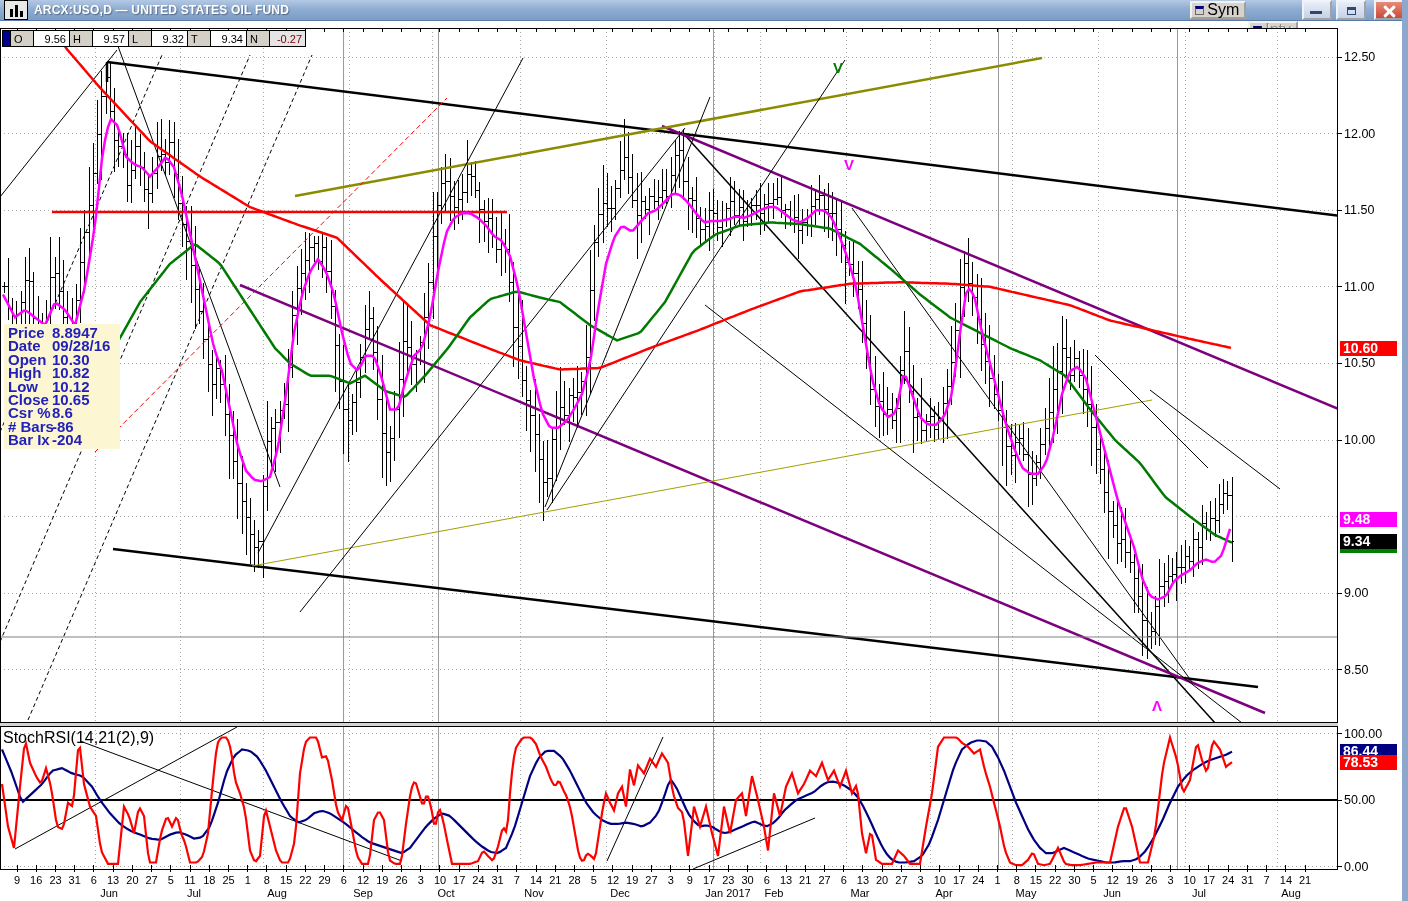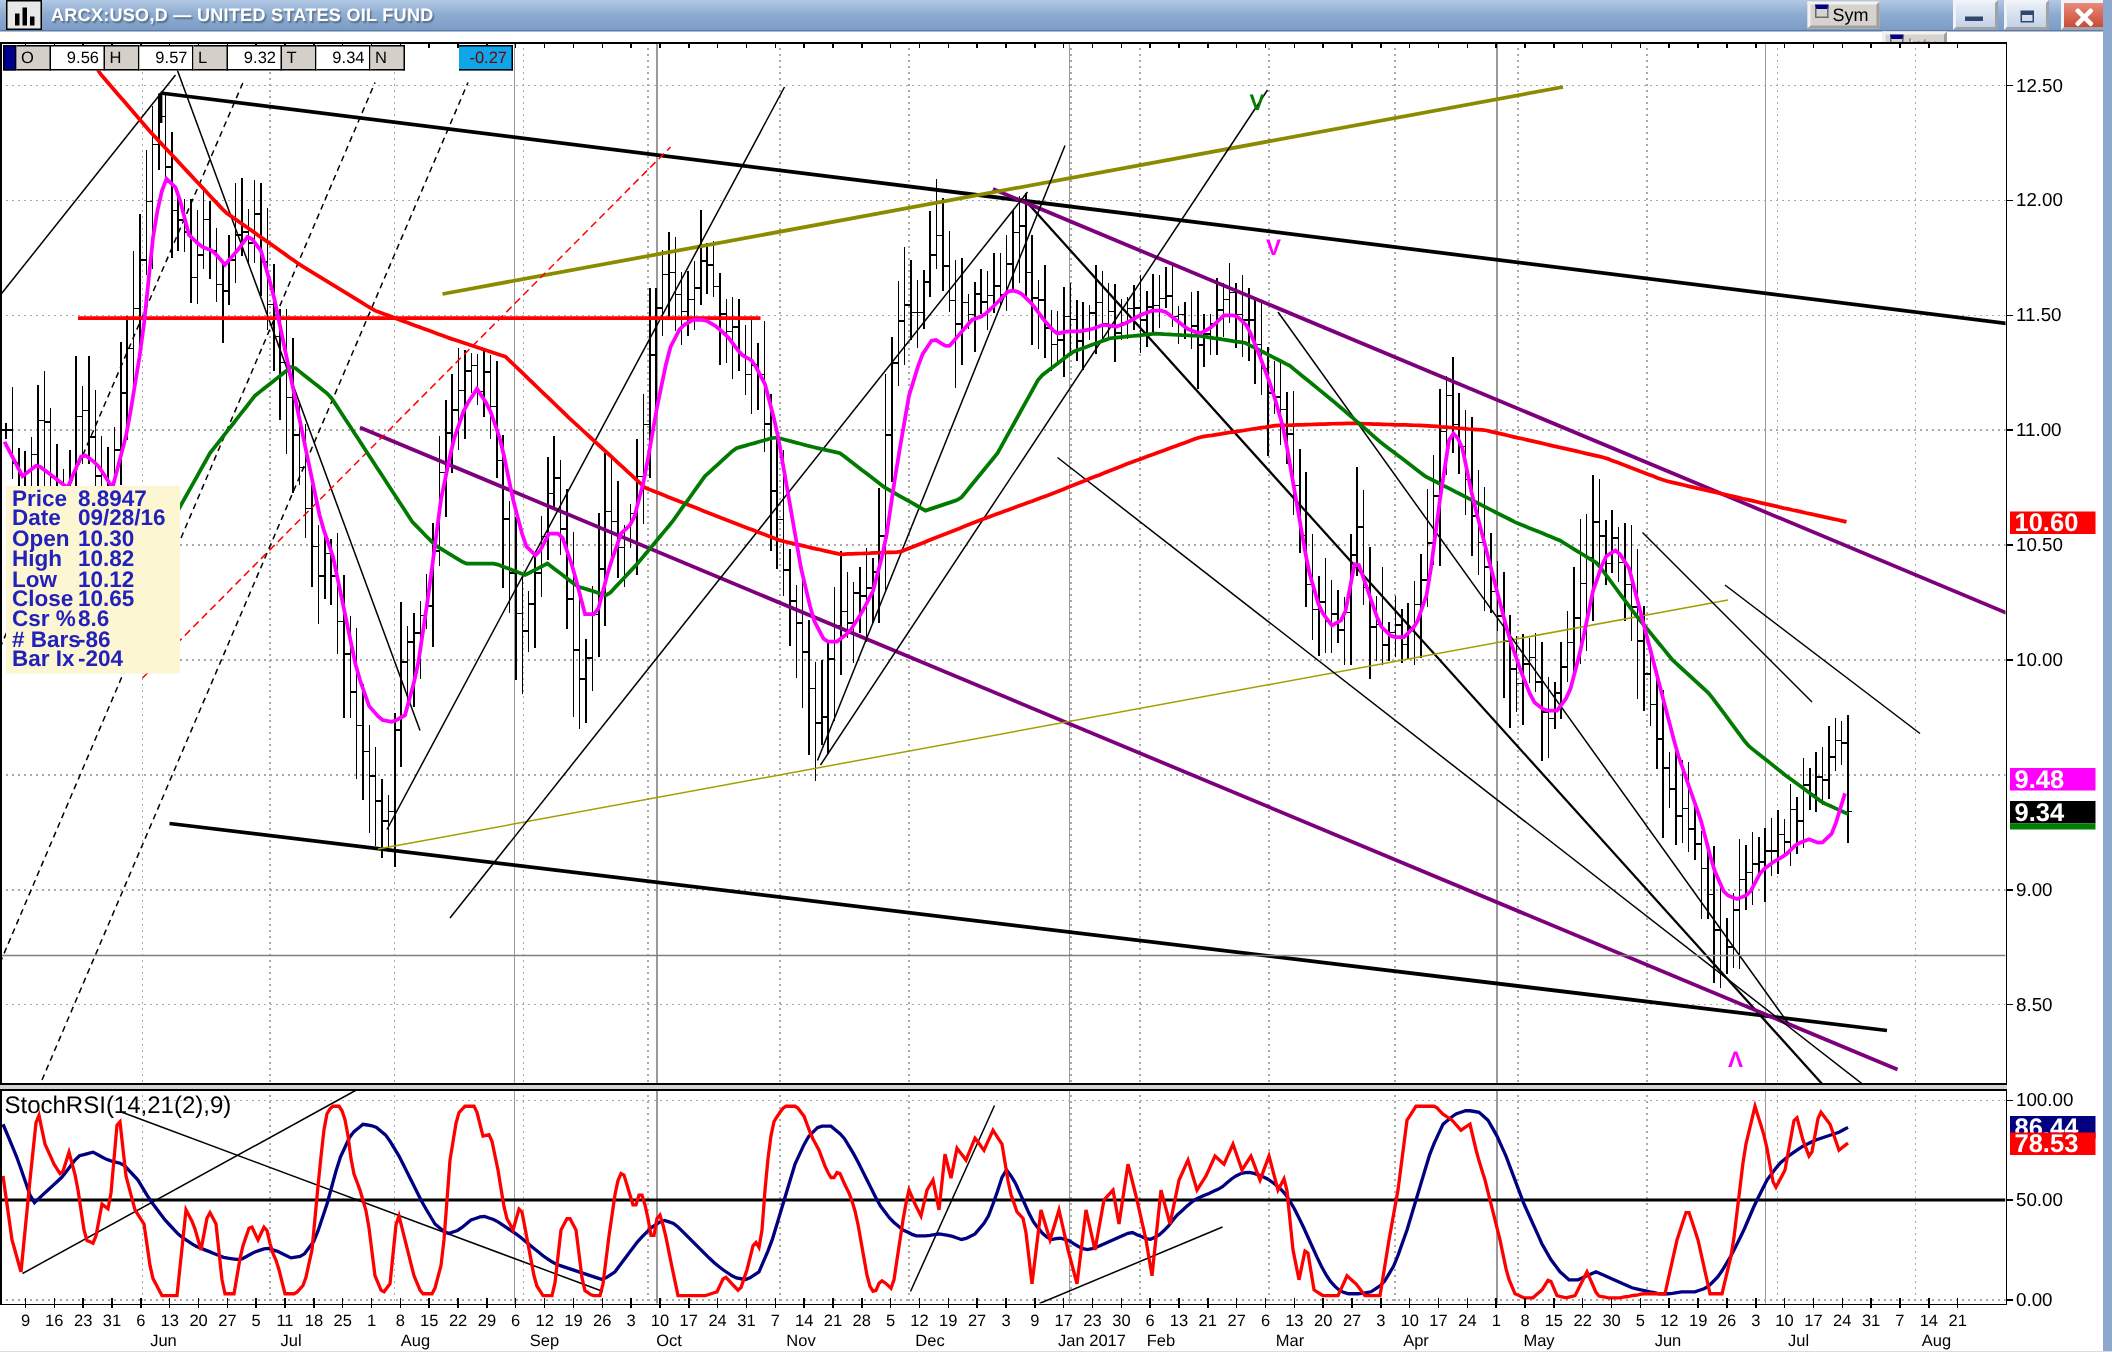--- a/index.html
+++ b/index.html
@@ -10,46 +10,46 @@
   .titlebar{position:absolute;left:0;top:0;width:1408px;height:21px;
             background:linear-gradient(180deg,#b3c9e4 0%,#8fadd2 45%,#7b9cc6 100%);
             display:flex;align-items:center;padding:0 4px;border-bottom:1px solid #5a7aa8;}
   .app-icon{width:24px;height:20px;background:#e8e8e8;border:1px solid #000;margin-right:6px;
             display:flex;align-items:flex-end;justify-content:center;gap:2px;padding:2px;}
   .app-icon i{display:block;width:3px;background:#000;}
   .title-text{color:#ffffff;font-size:12px;font-weight:bold;letter-spacing:.2px;
               text-shadow:1px 1px 1px rgba(0,0,0,.35);white-space:nowrap;}
   .tb-spacer{flex:1;}
   .tb-btn{height:18px;padding:0 5px 0 3px;margin-left:2px;background:#d6d3ce;
-          border:2px outset #f4f2ee;font-size:12px;color:#000;display:flex;gap:3px;cursor:default;}
+          border:2px outset #f4f2ee;font-size:16px;color:#000;display:flex;align-items:center;gap:3px;cursor:default;}
   .tb-btn.disabled{color:#8a8a8a;text-shadow:1px 1px 0 #fff;margin-top:40px;}
   .mini-ico{width:9px;height:9px;background:#d6d3ce;border:1px solid #6a6a6a;border-top:3px solid #000080;display:inline-block;}
   .winctl{width:30px;height:20px;margin-left:4px;background:linear-gradient(180deg,#e9eef6,#c4d2e6);
           border:2px outset #f0f4fa;position:relative;cursor:default;}
   .winctl.close{background:linear-gradient(180deg,#e98a78,#c84b38);margin-left:8px;}
   .glyph-min{position:absolute;left:6px;bottom:4px;width:12px;height:3px;background:#30486e;}
   .glyph-max{position:absolute;left:9px;top:5px;width:9px;height:8px;border:1px solid #30486e;border-top:3px solid #30486e;}
   .glyph-x1,.glyph-x2{position:absolute;left:6px;top:8px;width:15px;height:3px;background:#fff;border-radius:1px;}
   .glyph-x1{transform:rotate(45deg);} .glyph-x2{transform:rotate(-45deg);}
   
   .readout{position:absolute;left:2px;top:30px;display:flex;height:17px;font-size:11px;z-index:5;}
   .ro-sq{width:9px;height:17px;background:#000090;border:1px solid #000;}
   .ro-cell{border:1px solid #000;border-left:none;display:flex;align-items:center;}
   .ro-label{width:23px;background:#d4d0c8;padding-left:3px;}
   .ro-value{width:36px;background:#fff;justify-content:flex-end;padding-right:3px;}
-  .ro-value.neg{background:#0ea5e9;color:#7c0000;margin-left:36px;}
+  .ro-value.neg{background:#e5e5e5;color:#7c0000;}
   
   .cursorbox{position:absolute;left:4px;top:324px;width:116px;background:#fdf6d2;
              color:#2222bb;font-size:15px;font-weight:bold;line-height:13.4px;padding:2px 4px;z-index:4;}
   .cb-row{display:flex;white-space:nowrap;}
   .cb-l{width:44px;}
   
   .rsilabel{position:absolute;left:3px;top:729px;font-size:16px;color:#000;z-index:4;}
   
-  .tag{position:absolute;left:1340px;width:57px;height:15px;color:#fff;font-size:17px;font-weight:bold;
+  .tag{position:absolute;left:1340px;width:57px;height:15px;color:#fff;font-size:14px;font-weight:bold;
        line-height:15px;padding-left:3px;z-index:6;}
   .tag-sub{position:absolute;left:1340px;width:57px;height:4px;z-index:6;}
   svg{position:absolute;left:0;top:0;}
 </style>
 </head>
 <body>
 
 <div class="window">
 
   <div class="titlebar">

